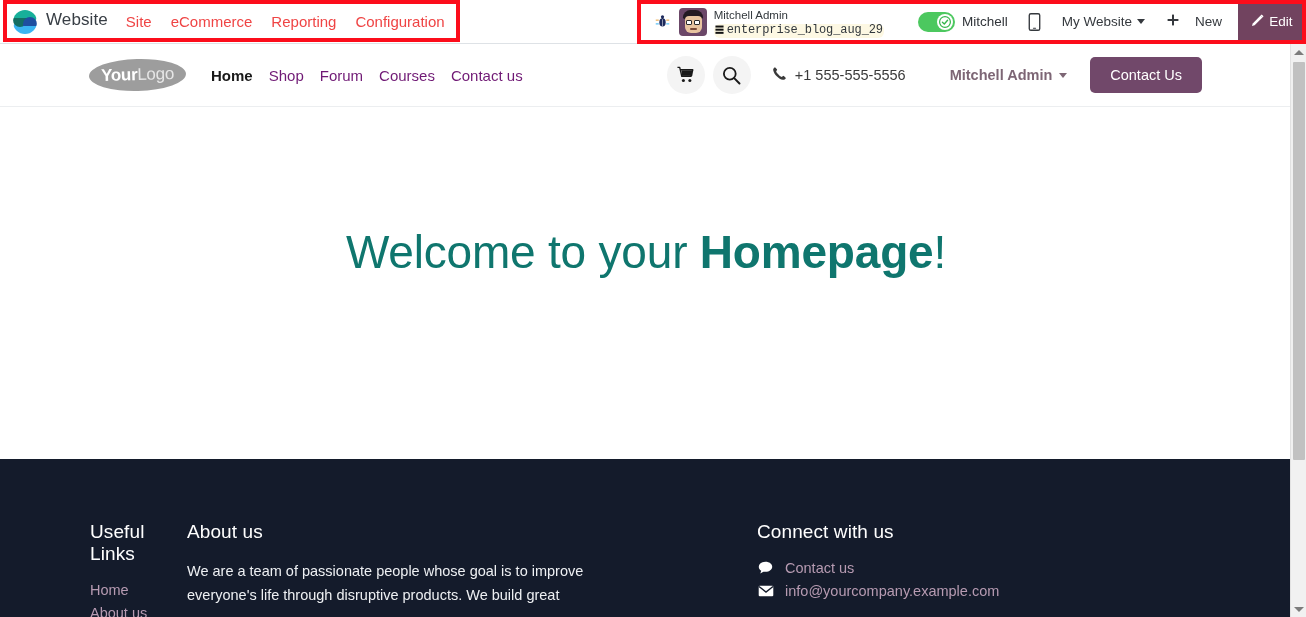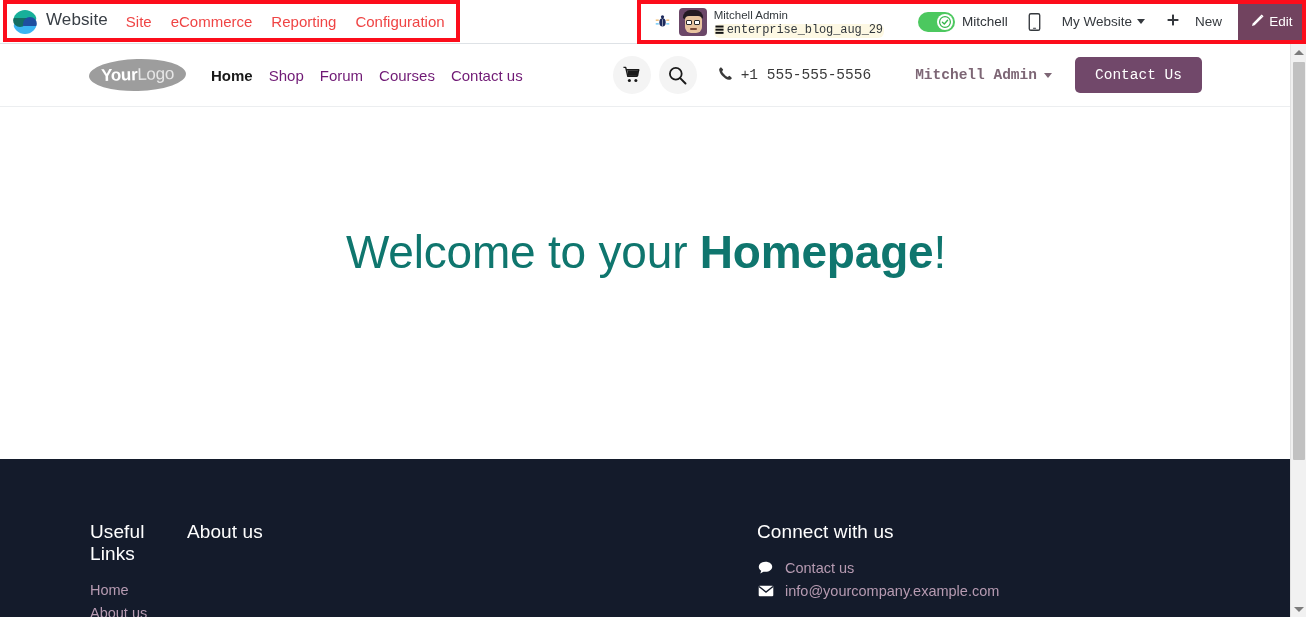--- a/index.html
+++ b/index.html
@@ -127,21 +127,21 @@
     border-radius: 50% / 50%; display: flex; align-items: center;
     justify-content: center; transform: rotate(-1.5deg); flex: none;
   }
   .your-logo .txt { font-size: 17px; letter-spacing: -0.3px; }
   .your-logo .b { color: #ffffff; font-weight: bold; }
   .your-logo .l { color: #e6e6e6; }
   .site-nav { display: flex; align-items: center; gap: 16px; margin-left: 25px; }
   .site-nav a { font-size: 15px; color: #701a75; text-decoration: none; white-space: nowrap; }
   .site-nav a.active { color: #1a1a1a; font-weight: bold; }
   .site-header-right {
-    margin-left: auto; display: flex; align-items: center; padding-right: 90px; gap: 0; font-family: Liberation Mono, monospace;
+    margin-left: auto; display: flex; align-items: center; padding-right: 90px; gap: 0;
   }
   .circle-btn {
     width: 38px; height: 38px; border-radius: 50%; background: #f4f4f4;
     display: flex; align-items: center; justify-content: center; cursor: pointer;
   }
   .phone-block {
     display: flex; align-items: center; gap: 8px; margin-left: 21px;
     font-size: 14.5px; color: #3a3a3a;
   }
   .user-dropdown {
@@ -378,20 +378,21 @@
     <div class="fcol-1">
       <div class="f-title">Useful Links</div>
       <div class="f-links">
         <a href="#">Home</a>
         <a href="#">About us</a>
       </div>
     </div>
 
     <div class="fcol-2">
       <div class="f-title">About us</div>
+      <div class="f-text">We are a team of passionate people whose goal is to improve everyone's life through disruptive products. We build great</div>
     </div>
 
     <div class="fcol-3">
       <div class="f-title">Connect with us</div>
       <div class="f-contact">
         <div class="row">
           <span class="f-ico">
             <svg width="15" height="14" viewBox="0 0 16 15" aria-hidden="true">
               <path d="M8 0.8 C3.9 0.8 0.8 3.2 0.8 6.2 C0.8 7.9 1.8 9.4 3.4 10.4 L2.4 13.4 L5.8 11.4 C6.5 11.5 7.2 11.6 8 11.6 C12.1 11.6 15.2 9.2 15.2 6.2 C15.2 3.2 12.1 0.8 8 0.8 Z" fill="#ffffff"></path>
             </svg>

